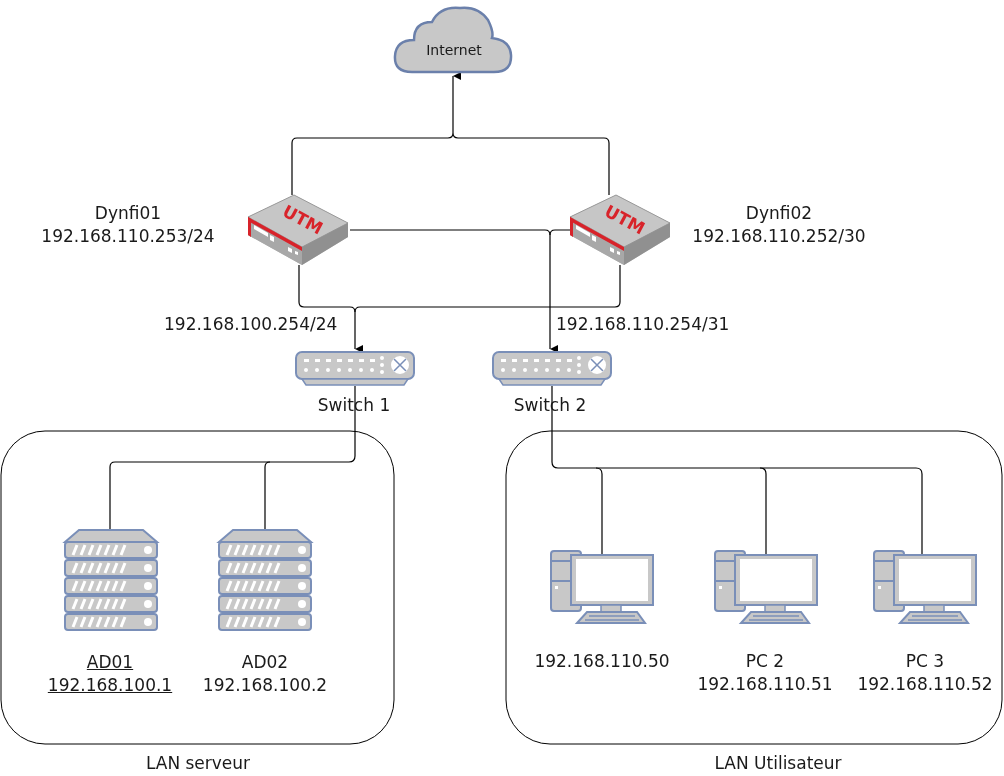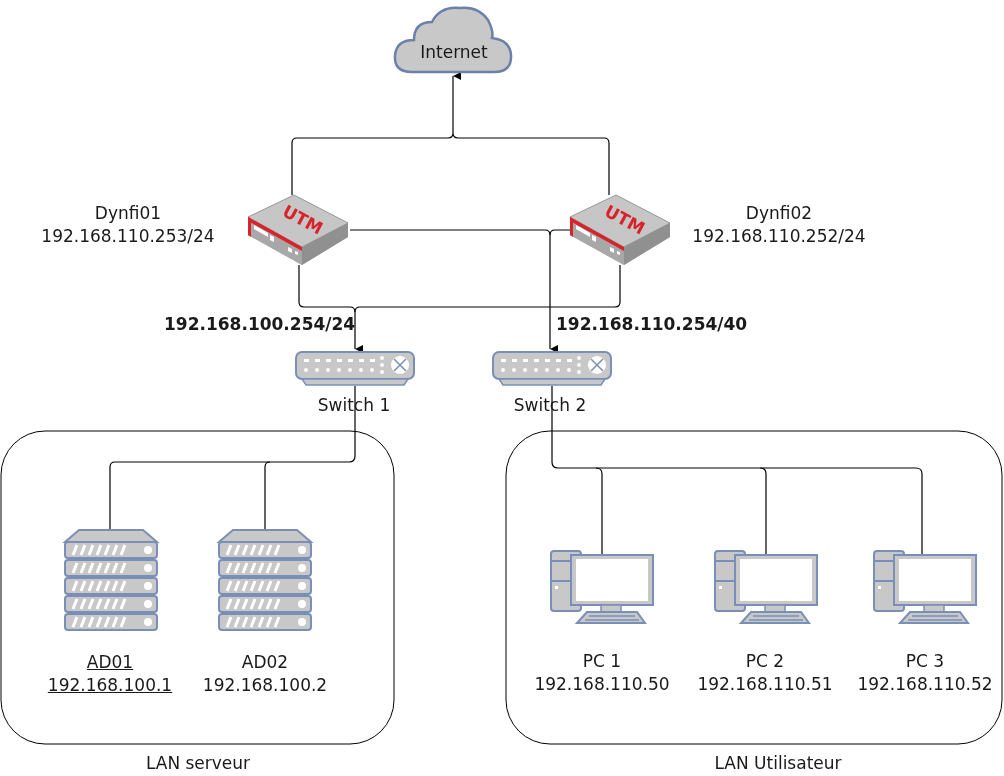--- a/index.html
+++ b/index.html
@@ -1,21 +1,21 @@
 <!DOCTYPE html>
 <html><head>
 <meta charset="utf-8">
 <style>
   html, body { margin: 0; padding: 0; background: #ffffff; }
   body { width: 1004px; height: 776px; position: relative; overflow: hidden;
          font-family: "DejaVu Sans", sans-serif; color: #1a1a1a; }
   svg.diagram { position: absolute; left: 0; top: 0; }
   .lbl { position: absolute; font-size: 17px; line-height: 23px; white-space: nowrap; text-align: center; }
-  .lbl.left { text-align: right; font-weight: bold; }
-  .cloud-text { position: absolute; left: 396px; top: 42px; width: 116px; text-align: center; font-size: 17px; }
+  .lbl.left { text-align: right; }
+  .cloud-text { position: absolute; left: 396px; top: 42px; width: 116px; text-align: center; font-size: 14px; }
 </style>
 </head>
 <body>
 
 <svg class="diagram" width="1004" height="776" viewBox="0 0 1004 776">
   <defs>
     <marker id="arrow" markerWidth="10" markerHeight="10" refX="5" refY="9" orient="auto" markerUnits="userSpaceOnUse">
       <path d="M1,1 L5,9 L9,1 Z" fill="#000"></path>
     </marker>
     <marker id="arrowUp" markerWidth="10" markerHeight="10" refX="5" refY="1" orient="auto" markerUnits="userSpaceOnUse">
@@ -154,40 +154,39 @@
 </svg>
 
 <div class="cloud-text">Internet</div>
 
 <div class="lbl" style="left:28px; top:202px; width:200px;">
   <div>Dynfi01</div>
   <div>192.168.110.253/24</div>
 </div>
 <div class="lbl" style="left:679px; top:202px; width:200px;">
   <div>Dynfi02</div>
-  <div>192.168.110.252/24</div>
+  <div>192.168.110.252/30</div>
 </div>
 
 <div class="lbl left" style="left:164px; top:313px;">192.168.100.254/24</div>
-<div class="lbl left" style="left:556px; top:313px;">192.168.110.254/40</div>
+<div class="lbl left" style="left:556px; top:313px;">192.168.110.254/31</div>
 
 <div class="lbl" style="left:295px; top:394px; width:118px;">Switch 1</div>
 <div class="lbl" style="left:491px; top:394px; width:118px;">Switch 2</div>
 
 <div class="lbl" style="left:30px; top:651px; width:160px;text-decoration:underline;">
   <div>AD01</div>
   <div>192.168.100.1</div>
 </div>
 <div class="lbl" style="left:185px; top:651px; width:160px;">
   <div>AD02</div>
   <div>192.168.100.2</div>
 </div>
 
 <div class="lbl" style="left:522px; top:650px; width:160px;">
-  <div>PC 1</div>
   <div>192.168.110.50</div>
 </div>
 <div class="lbl" style="left:685px; top:650px; width:160px;">
   <div>PC 2</div>
   <div>192.168.110.51</div>
 </div>
 <div class="lbl" style="left:845px; top:650px; width:160px;">
   <div>PC 3</div>
   <div>192.168.110.52</div>
 </div>

